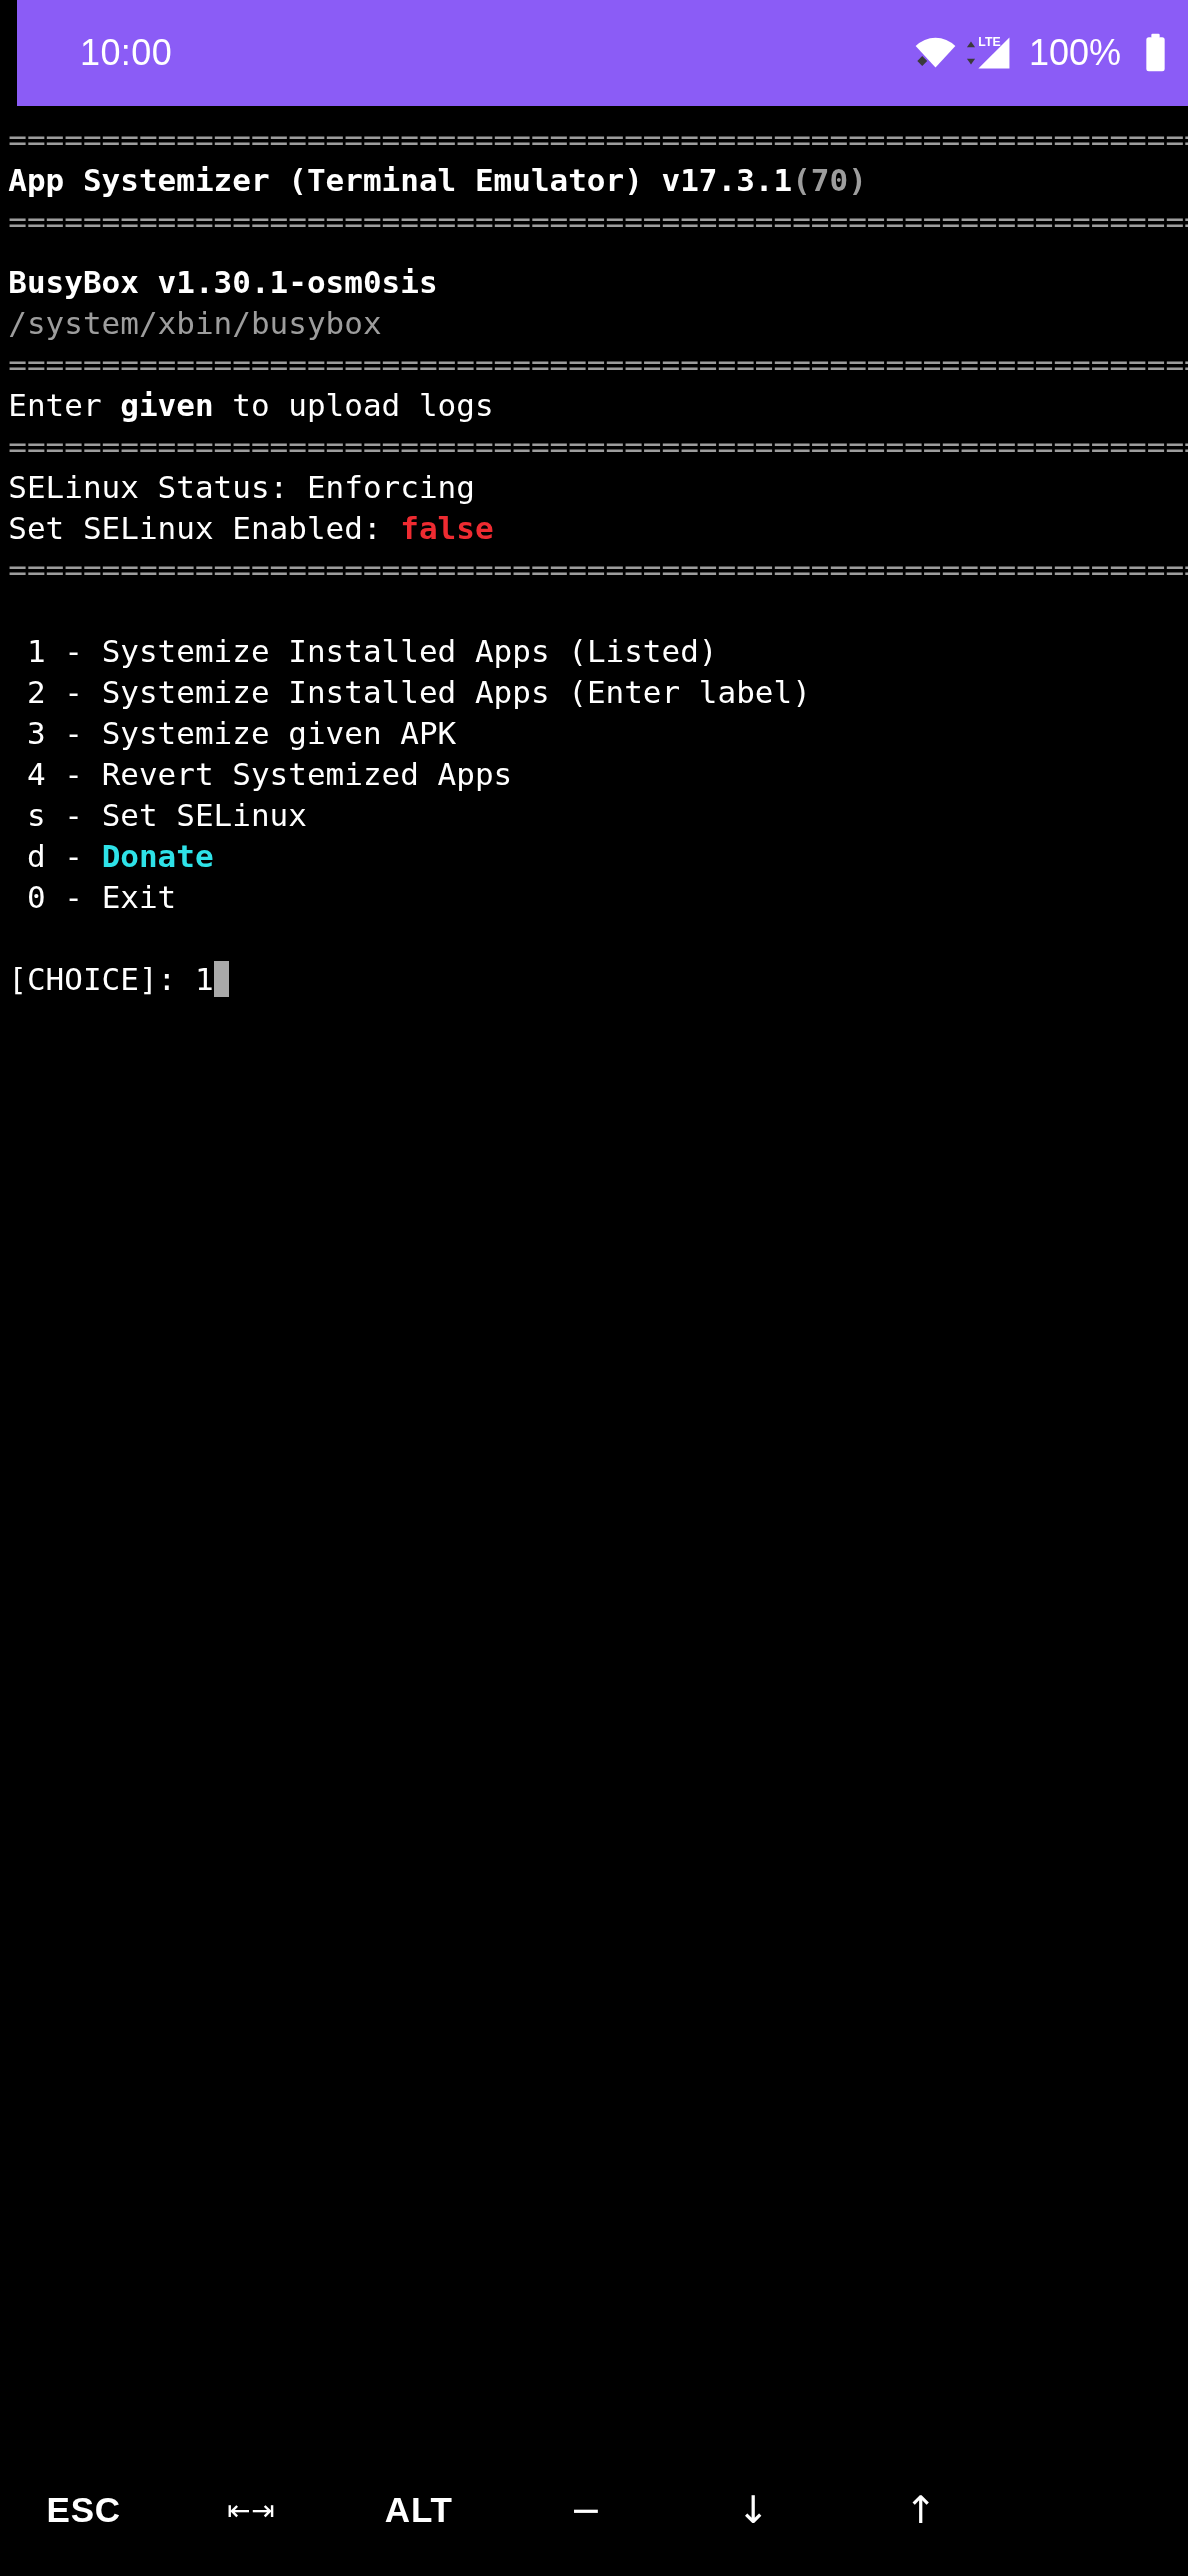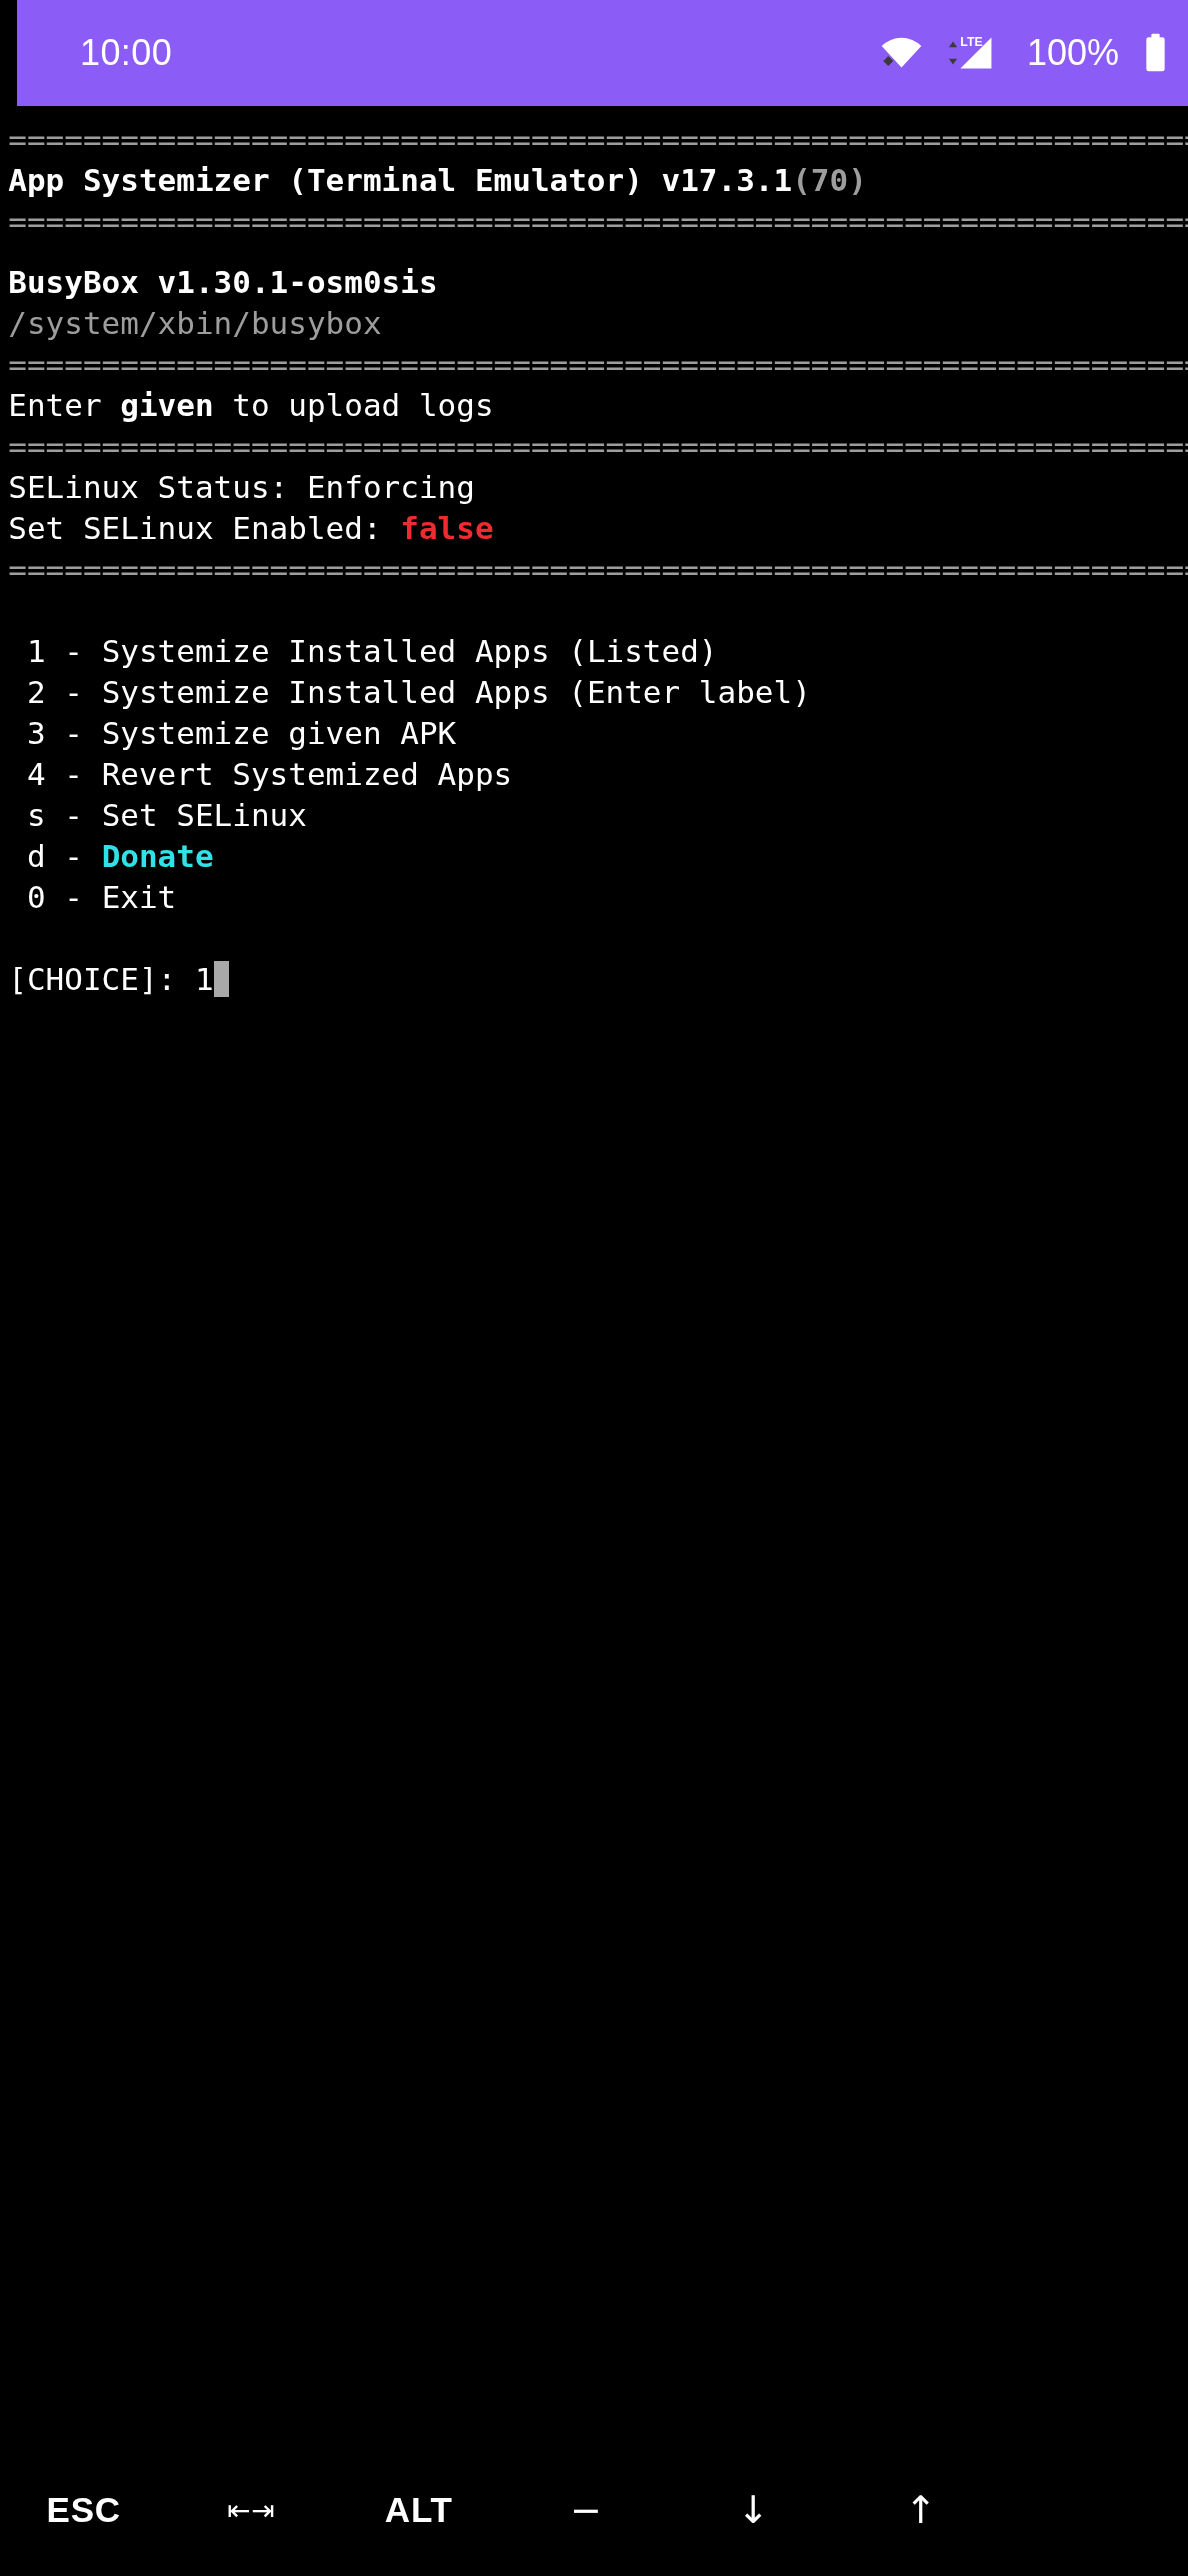--- a/index.html
+++ b/index.html
@@ -31,32 +31,32 @@
   #status-clock {
     color: #ffffff;
     font-family: "Liberation Sans", sans-serif;
     font-size: 36px;
     letter-spacing: 0.4px;
     line-height: 1;
   }
   #status-right {
     display: flex;
     align-items: center;
-    gap: 16px;
+    gap: 0px;
     justify-content: center;
   }
   .status-icon { display: flex; align-items: center; }
   #wifi-icon { margin-right: 5px; }
   #lte-icon  { margin-right: 13.2px; }
   #battery-pct {
     color: #ffffff;
     font-family: "Liberation Sans", sans-serif;
     font-size: 36px;
     line-height: 1;
-    margin-right: 8px;
+    margin-right: 22px;
   }
 
   
   #terminal {
     position: absolute;
     left: 0;
     top: 106px;
     width: 1189px;
     height: 2338px;
     padding: 13.2px 0 0 8.3px;

